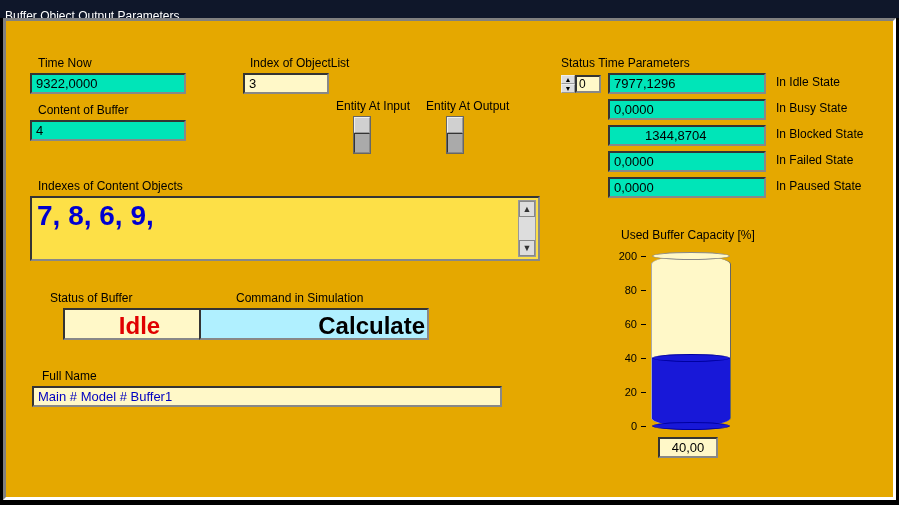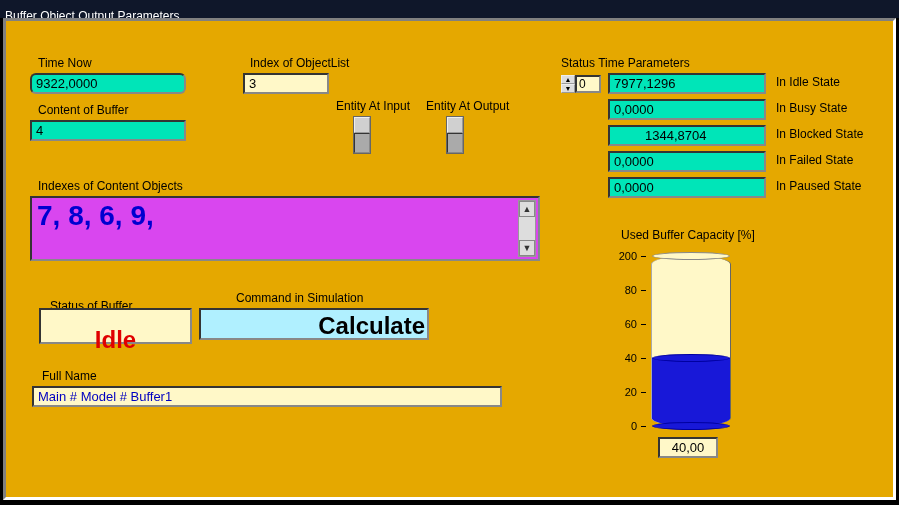--- a/index.html
+++ b/index.html
@@ -16,38 +16,39 @@
     .label { font-size: 12px; color: #000; position: absolute; }
     .cyan-field {
       background: #00e5b8; border: 2px inset #888; font-size: 13px;
       padding: 1px 4px; position: absolute; color: #000;
     }
     .yellow-field {
       background: #fff8c8; border: 2px inset #888; font-size: 13px;
       padding: 1px 4px; position: absolute; color: #000;
     }
     .textarea {
-      background: #d946ef; border: 2px inset #888; position: absolute;
+      background: #fde047; border: 2px inset #888; position: absolute;
       font-size: 28px; font-weight: bold; color: #0000d0; padding: 2px 5px;
     }
     .scrollbar { position: absolute; right: 2px; top: 2px; bottom: 2px; width: 18px;
       background: #ddd; border: 1px solid #999; }
     .scroll-up, .scroll-down { height: 16px; background: #ddd; border: 1px solid #888;
       display:flex; align-items:center; justify-content:center; font-size:9px; color:#333;}
     .scroll-down { position:absolute; bottom:0; left:0; right:0;}
     .slider {
       width: 18px; height: 38px; background: #c0c0c0; border: 1px solid #666;
       position: absolute; display: flex; flex-direction: column;
     }
     .slider-track { flex:1; background:#aaa; border:1px inset #888; }
     .slider-thumb { height: 16px; background: #d0d0d0; border: 1px outset #eee; }
     .status-box {
       background: #fff8c8; border: 2px inset #888; position: absolute;
       text-align: center; font-size: 24px; font-weight: bold; color: #e00000;
-      padding: 16px;
+      padding: 2px;
+      margin-left: 24px;
     }
     .cmd-box {
       background: #b0f0ff; border: 2px inset #888; position: absolute;
       text-align: right; font-size: 24px; font-weight: bold; color: #000;
       padding: 2px;
     }
     .spinner {
       position: absolute; display: flex;
     }
     .spin-btns { width: 14px; display: flex; flex-direction: column; }
@@ -79,21 +80,21 @@
       background:#1818d8; border:1px solid #0000a0; border-radius:50%; }
   </style>
 </head>
 <body>
 
 <div class="titlebar">Buffer Object Output Parameters</div>
 
 <div class="window">
 
   <div class="label" style="left:32px; top:35px;">Time Now</div>
-  <div class="cyan-field" style="left:24px; top:52px; width:156px;border-radius:6px;">9322,0000</div>
+  <div class="cyan-field" style="left:24px; top:52px; width:156px;">9322,0000</div>
 
   <div class="label" style="left:32px; top:82px;">Content of Buffer</div>
   <div class="cyan-field" style="left:24px; top:99px; width:156px;">4</div>
 
   <div class="label" style="left:244px; top:35px;">Index of ObjectList</div>
   <div class="yellow-field" style="left:237px; top:52px; width:86px;">3</div>
 
   <div class="label" style="left:330px; top:78px;">Entity At Input</div>
   <div class="slider" style="left:347px; top:95px;">
     <div class="slider-thumb"></div>
@@ -108,21 +109,21 @@
 
   <div class="label" style="left:32px; top:158px;">Indexes of Content Objects</div>
   <div class="textarea" style="left:24px; top:175px; width:510px; height:65px;">
     <span>7, 8, 6, 9,</span>
     <div class="scrollbar">
       <div class="scroll-up">▲</div>
       <div class="scroll-down">▼</div>
     </div>
   </div>
 
-  <div class="label" style="left:44px; top:270px;margin-top:8px;">Status of Buffer</div>
+  <div class="label" style="left:44px; top:270px;">Status of Buffer</div>
   <div class="status-box" style="left:33px; top:287px; width:153px; height:32px;">Idle</div>
 
   <div class="label" style="left:230px; top:270px;">Command in Simulation</div>
   <div class="cmd-box" style="left:193px; top:287px; width:230px; height:32px;">Calculate</div>
 
   <div class="label" style="left:36px; top:348px;">Full Name</div>
   <div class="yellow-field" style="left:26px; top:365px; width:470px; color:#0000c0;">Main # Model # Buffer1</div>
 
   <div class="label" style="left:555px; top:35px;">Status Time Parameters</div>
   <div class="spinner" style="left:555px; top:54px;">

